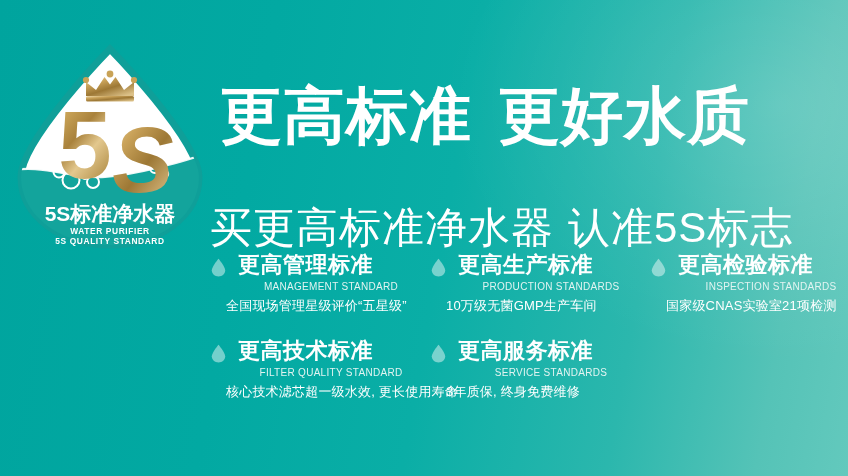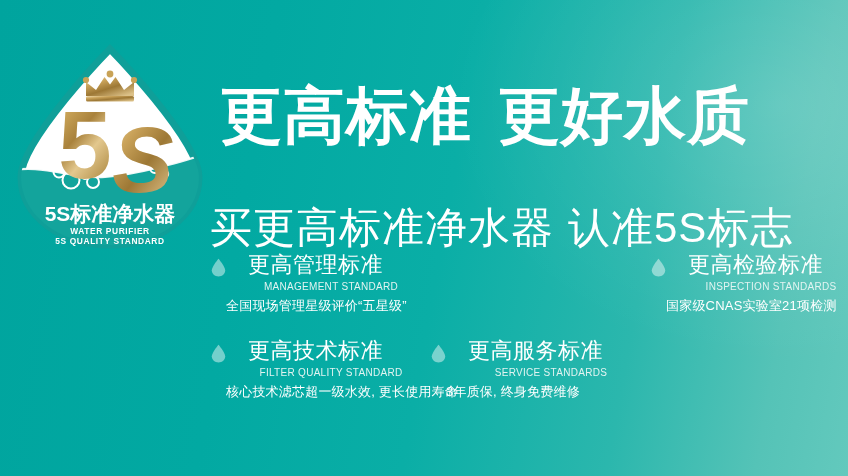--- a/index.html
+++ b/index.html
@@ -92,25 +92,25 @@
   .drop-bullet {
     position: absolute;
     left: 3px;
     top: 6px;
     width: 15px;
     height: 19px;
   }
   .drop-bullet svg { display: block; width: 15px; height: 19px; }
 
   .feat-title {
-    margin: 0 0 0 40px;
+    margin: 0 0 0 30px;
     color: #ffffff;
     font-size: 22px;
     line-height: 26px;
-    font-weight: 400;
+    font-weight: 700;
     letter-spacing: 0.5px;
     white-space: nowrap;
   }
   .feat-en {
     margin: 2px 0 0 30px;
     color: #e2f4f1;
     font-size: 10px;
     line-height: 13px;
     font-weight: 400;
     letter-spacing: 0.3px;
@@ -201,20 +201,30 @@
       <span class="drop-bullet">
         <svg viewBox="0 0 15 19">
             <path d="M7.5 0.8 C7.5 0.8 14.2 8.6 14.2 12.3 C14.2 16 11.2 18.4 7.5 18.4 C3.8 18.4 0.8 16 0.8 12.3 C0.8 8.6 7.5 0.8 7.5 0.8 Z" fill="#ffffff" opacity="0.45"></path>
           </svg>
       </span>
       <div class="feat-title">更高管理标准</div>
       <div class="feat-en">MANAGEMENT STANDARD</div>
       <div class="feat-desc">全国现场管理星级评价“五星级”</div>
     </div>
 
+    <div class="feature r0 c1">
+      <span class="drop-bullet">
+        <svg viewBox="0 0 15 19">
+            <path d="M7.5 0.8 C7.5 0.8 14.2 8.6 14.2 12.3 C14.2 16 11.2 18.4 7.5 18.4 C3.8 18.4 0.8 16 0.8 12.3 C0.8 8.6 7.5 0.8 7.5 0.8 Z" fill="#ffffff" opacity="0.45"></path>
+          </svg>
+      </span>
+      <div class="feat-title">更高生产标准</div>
+      <div class="feat-en">PRODUCTION STANDARDS</div>
+      <div class="feat-desc">10万级无菌GMP生产车间</div>
+    </div>
 
     <div class="feature r0 c2">
       <span class="drop-bullet">
         <svg viewBox="0 0 15 19">
             <path d="M7.5 0.8 C7.5 0.8 14.2 8.6 14.2 12.3 C14.2 16 11.2 18.4 7.5 18.4 C3.8 18.4 0.8 16 0.8 12.3 C0.8 8.6 7.5 0.8 7.5 0.8 Z" fill="#ffffff" opacity="0.45"></path>
           </svg>
       </span>
       <div class="feat-title">更高检验标准</div>
       <div class="feat-en">INSPECTION STANDARDS</div>
       <div class="feat-desc">国家级CNAS实验室21项检测</div>

